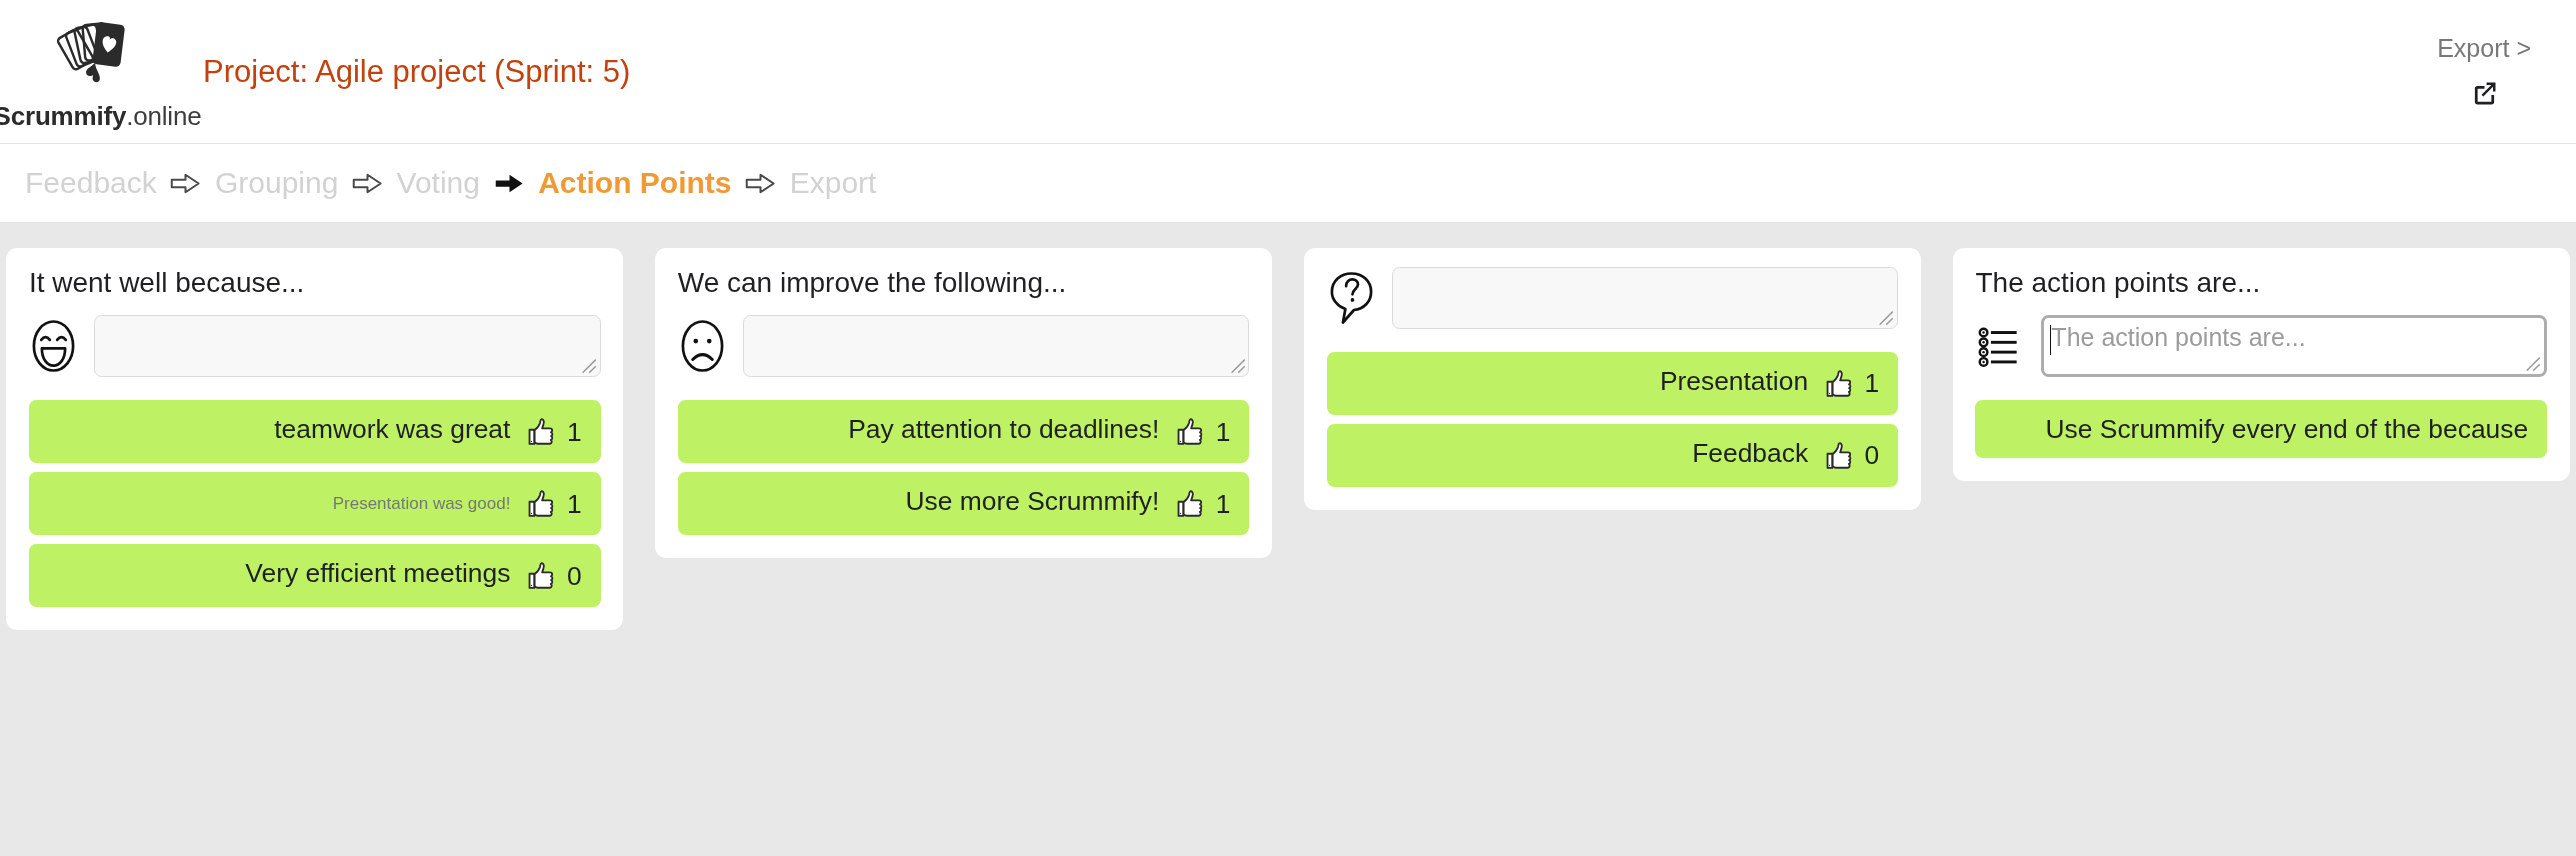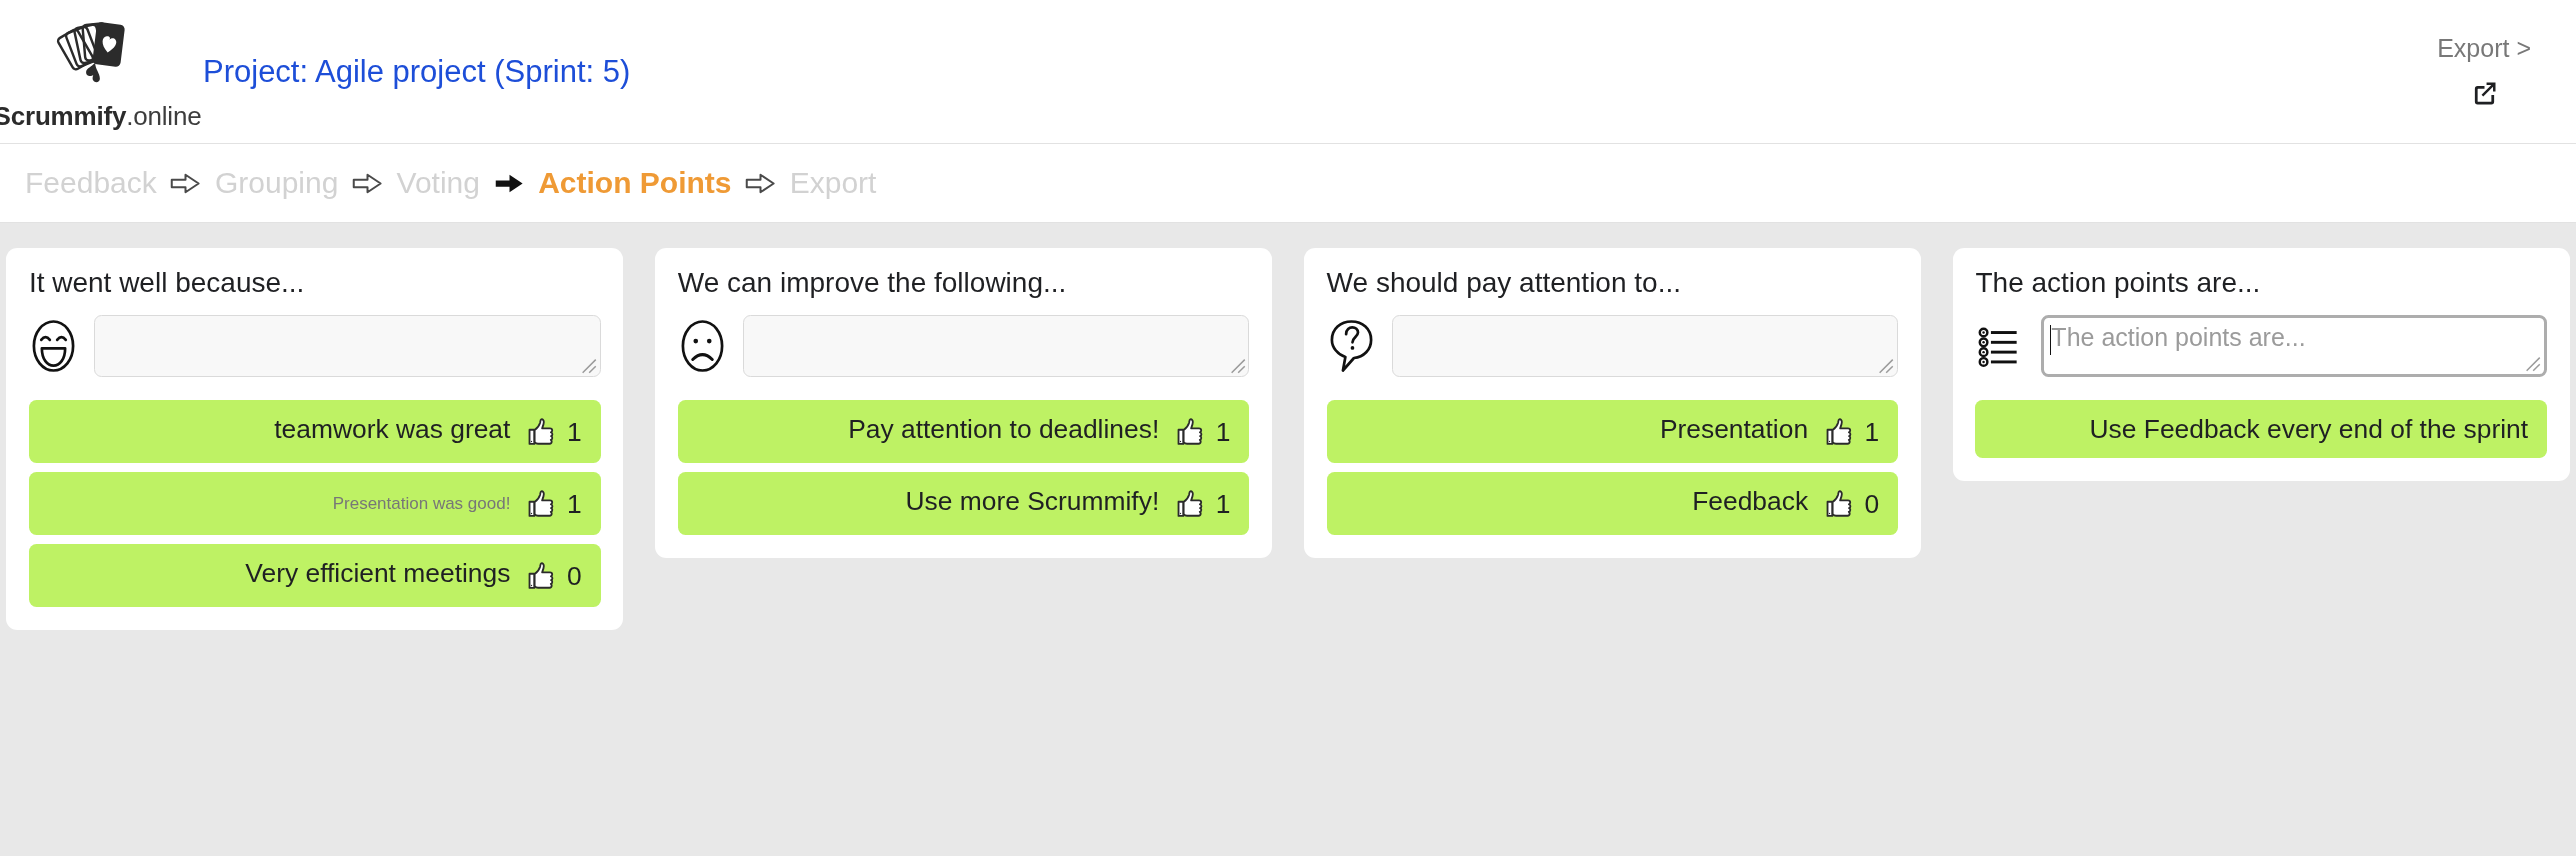--- a/index.html
+++ b/index.html
@@ -34,21 +34,21 @@
     font-size: 26px;
     letter-spacing: -0.2px;
     white-space: nowrap;
     margin-top: -3.8px;
   }
   .brand-word .b1 { color: #2b2b2b; font-weight: 700; }
   .brand-word .b2 { color: #3d3d3d; font-weight: 400; }
 
   .project-title {
     font-size: 31px;
-    color: #1d4ed8;
+    color: #c2410c;
     font-weight: 400;
     margin-left: 33px;
     white-space: nowrap;
     text-align: center;
   }
 
   .export {
     margin-left: auto;
     display: flex;
     align-items: center;
@@ -377,21 +377,20 @@
             <path d="M6.8 10.6 C8.6 9.4 10 7.6 10.6 5.6 C10.9 4.5 10.7 3.4 11.5 3.1 C12.5 2.75 13.3 3.6 13.3 5 C13.3 6.5 12.6 8.2 12.1 9.4 H17.6 C18.5 9.4 19.2 10.1 19.2 10.9 C19.2 11.5 18.8 12 18.3 12.25 C18.9 12.4 19.35 12.95 19.35 13.6 C19.35 14.2 18.95 14.7 18.4 14.9 C18.9 15.1 19.25 15.6 19.25 16.2 C19.25 16.85 18.8 17.4 18.2 17.55 C18.6 17.8 18.85 18.25 18.85 18.75 C18.85 19.6 18.15 20.3 17.3 20.3 H9.2 C8.2 20.3 7.35 19.8 6.8 19.2 Z" fill="#ffffff" stroke="#2b2b2b" stroke-width="1.3" stroke-linejoin="round"></path>
           </svg>
           <span class="vote-count">1</span>
         </div>
       </div>
     </div>
   </div>
 
   <div class="col">
     <div class="card">
-      <div class="card-title">We should pay attention to...</div>
 
       <div class="entry-row">
         <svg class="mood-icon" viewBox="0 0 40 50">
           <path d="M20 5 C29 5 36 11 36 20 C36 28 30 34 22 34.8 L13 45 L15 34 C9 32 4 26.5 4 20 C4 11 11 5 20 5 Z" fill="none" stroke="#111" stroke-width="2.2" stroke-linejoin="round"></path>
           <path d="M15.6 15.4 C15.6 11.6 18.3 9.8 20.6 9.8 C23.3 9.8 25.3 11.6 25.3 14 C25.3 17.4 20.8 18 20.8 22" fill="none" stroke="#111" stroke-width="2.2" stroke-linecap="round"></path>
           <circle cx="20.8" cy="26.6" r="1.5" fill="#111"></circle>
         </svg>
         <div class="entry-box">
           <svg class="resize-grip" viewBox="0 0 10 10">
             <path d="M9 1 L1 9 M9 5 L5 9" stroke="#9b9b9b" stroke-width="0.9" fill="none"></path>
@@ -458,20 +457,20 @@
           <span class="caret"></span>
           <span class="entry-placeholder">The action points are...</span>
           <svg class="resize-grip" viewBox="0 0 10 10">
             <path d="M9 1 L1 9 M9 5 L5 9" stroke="#9b9b9b" stroke-width="0.9" fill="none"></path>
           </svg>
         </div>
       </div>
 
       <div class="item">
         <div class="item-texts">
-          <div class="item-text">Use Feedback every end of the sprint</div>
+          <div class="item-text">Use Scrummify every end of the because</div>
         </div>
       </div>
     </div>
   </div>
 
 </div>
 
 
 </body></html>

